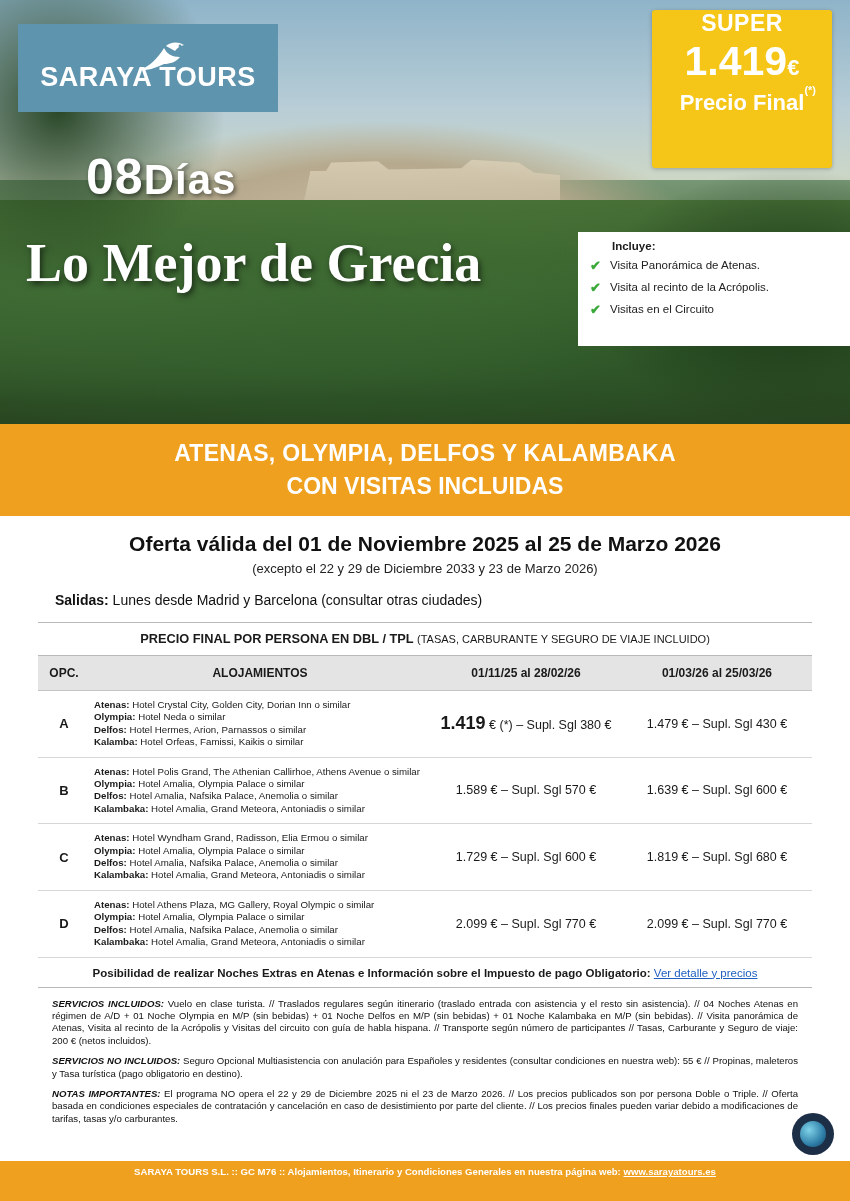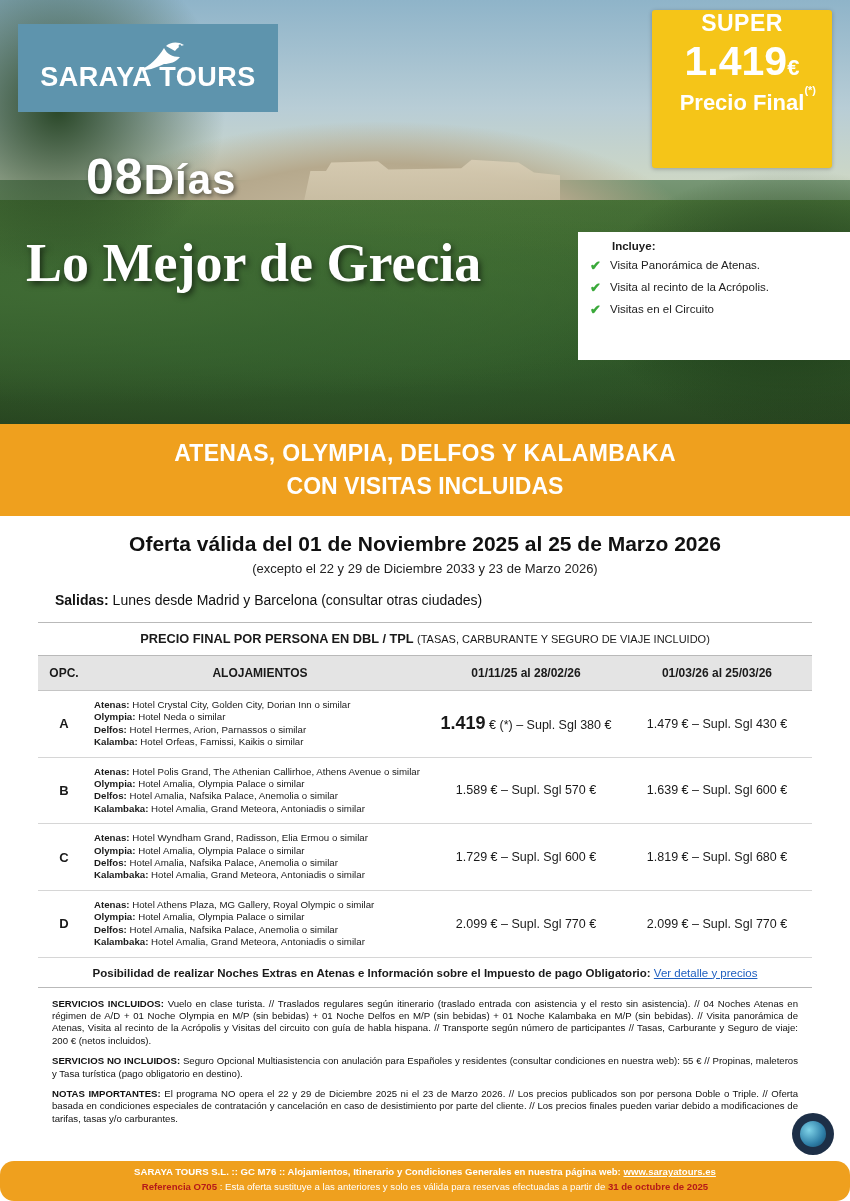--- a/index.html
+++ b/index.html
@@ -106,21 +106,21 @@
   }
   .price-badge .big .cur { font-size:22px; }
   .price-badge .ast {
     position:absolute; right:16px; top:74px; font-size:11px; font-weight:bold;
   }
   .price-badge .final { font-size:22px; font-weight:bold; line-height:24px; }
 
   
   .includes {
     position:absolute; right:0; top:232px;
-    width:272px; height:128px;
+    width:272px; height:114px;
     background:#ffffff;
     padding:8px 10px 8px 12px;
   }
   .includes .inc-title { font-size:11.5px; font-weight:bold; margin:0 0 6px 22px; }
   .includes .inc-row { display:flex; align-items:flex-start; margin-bottom:7px; }
   .includes .tick { color:#3aa93a; font-size:13px; font-weight:bold; width:20px; flex:0 0 20px; }
   .includes .inc-txt { font-size:11.5px; color:#222; line-height:14px; }
 
   
   .orange-bar {
@@ -170,26 +170,26 @@
   }
   .note-row {
     text-align:center; font-size:11.5px; font-weight:bold; padding:9px 0 8px 0;
     border-bottom:1px solid #b9b9b9;
   }
   .note-row .lnk { color:#1f5fbf; font-weight:normal; text-decoration:underline; }
 
   
   .smallprint { margin:10px 52px 0 52px; }
   .smallprint p { margin:0 0 8px 0; font-size:9.6px; line-height:12.4px; text-align:justify; color:#111; }
-  .smallprint b { font-weight:bold; }
+  .smallprint b { font-weight:bold;font-style:italic; }
 
   
   .footer {
     position:absolute; left:0; bottom:0; width:850px; height:40px;
-    background:#efa01e; color:#ffffff; text-align:center; padding-top:5px;border-radius:14px;
+    background:#efa01e; color:#ffffff; text-align:center; padding-top:5px;
   }
   .footer .f1 { font-size:9.6px; font-weight:bold; }
   .footer .f1 a { color:#ffffff; text-decoration:underline; }
   .footer .f2 { font-size:9.6px; font-weight:bold; color:#b51a1a; margin-top:4px; }
   .footer .f2 .white { color:#ffffff; font-weight:normal; }
 
   .globe {
     position:absolute; right:16px; bottom:46px;
     width:42px; height:42px; border-radius:50%;
     background:#1d2f47;
@@ -357,16 +357,13 @@
 </div>
 
 <div class="globe">
   <div class="inner"></div>
 </div>
 
 <div class="footer">
   <div class="f1">
     <span>SARAYA TOURS S.L. :: GC M76  ::  Alojamientos, Itinerario y Condiciones Generales en nuestra página web: </span><a href="#">www.sarayatours.es</a>
   </div>
-  <div class="f2">
-    <span>Referencia O705</span><span class="white"> : Esta oferta sustituye a las anteriores y solo es válida para reservas efectuadas a partir de </span><span>31 de octubre de 2025</span>
-  </div>
 </div>
 
 </body></html>

